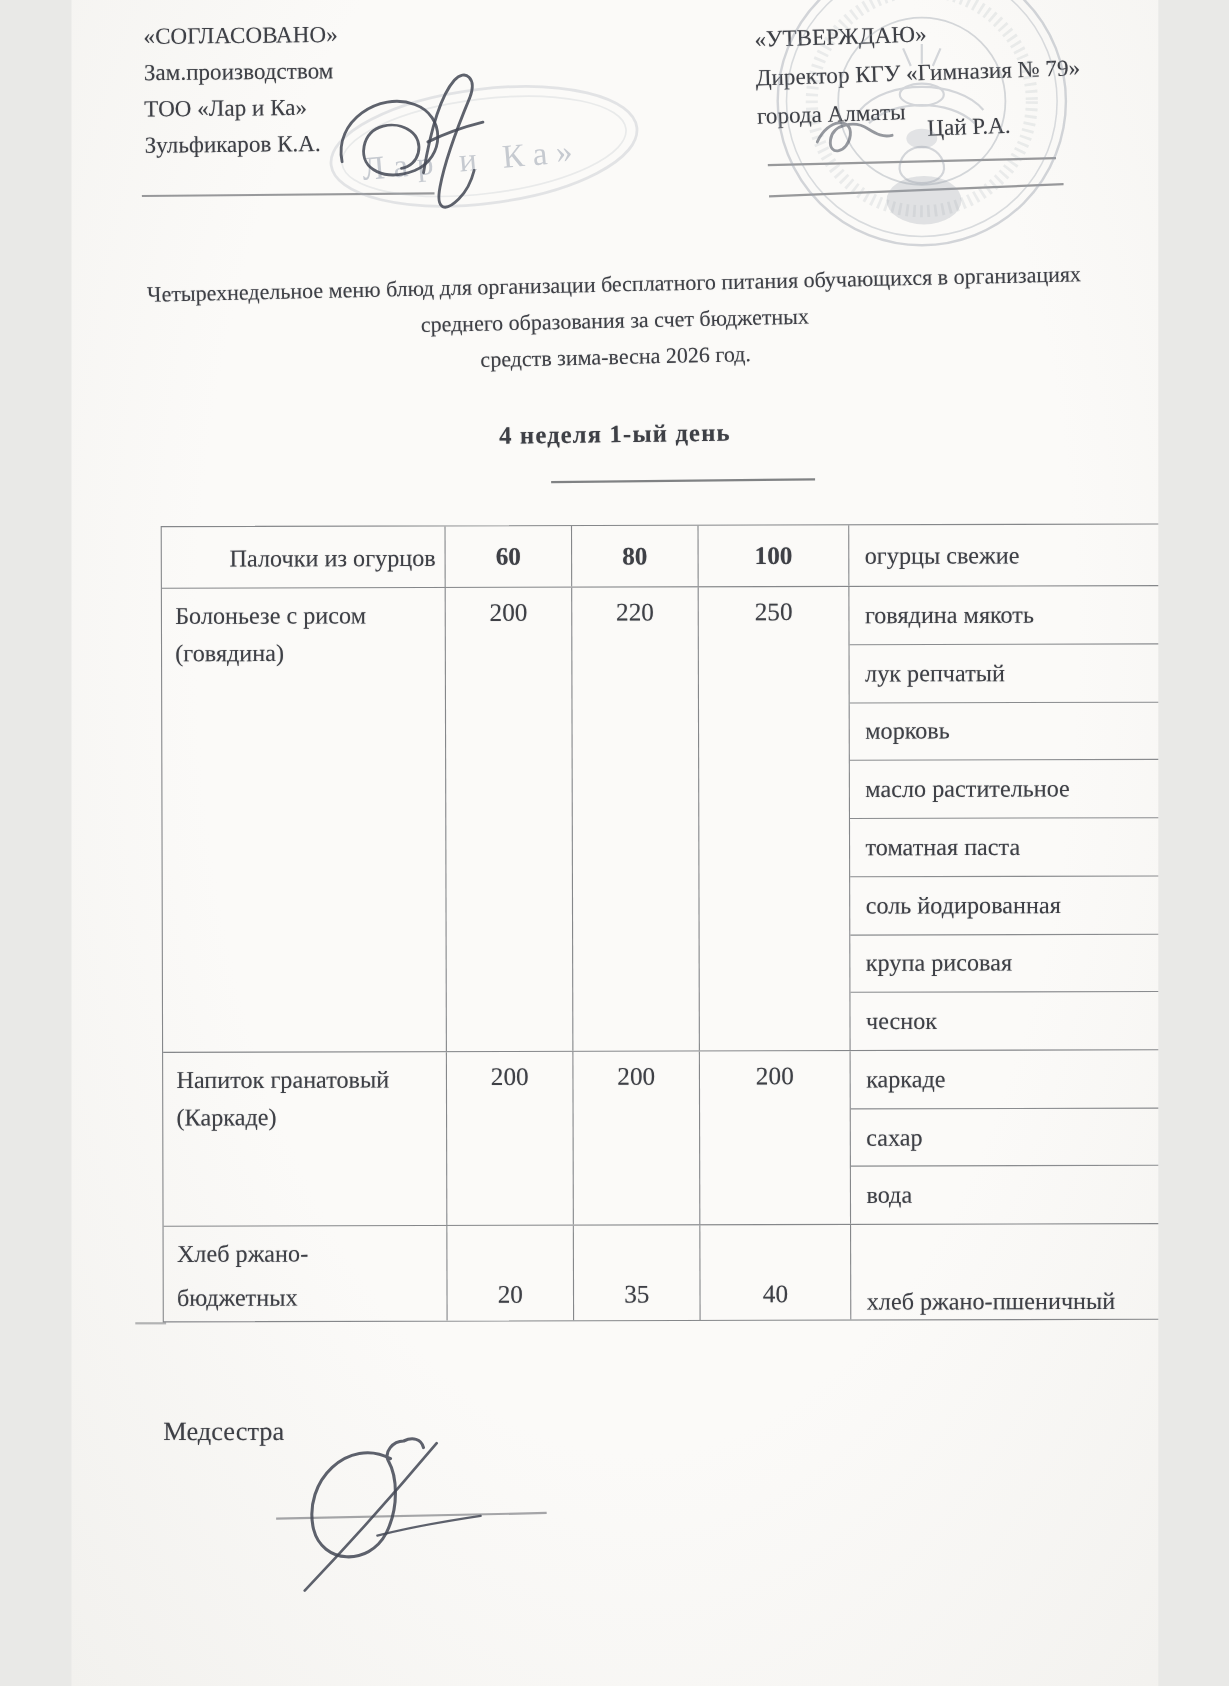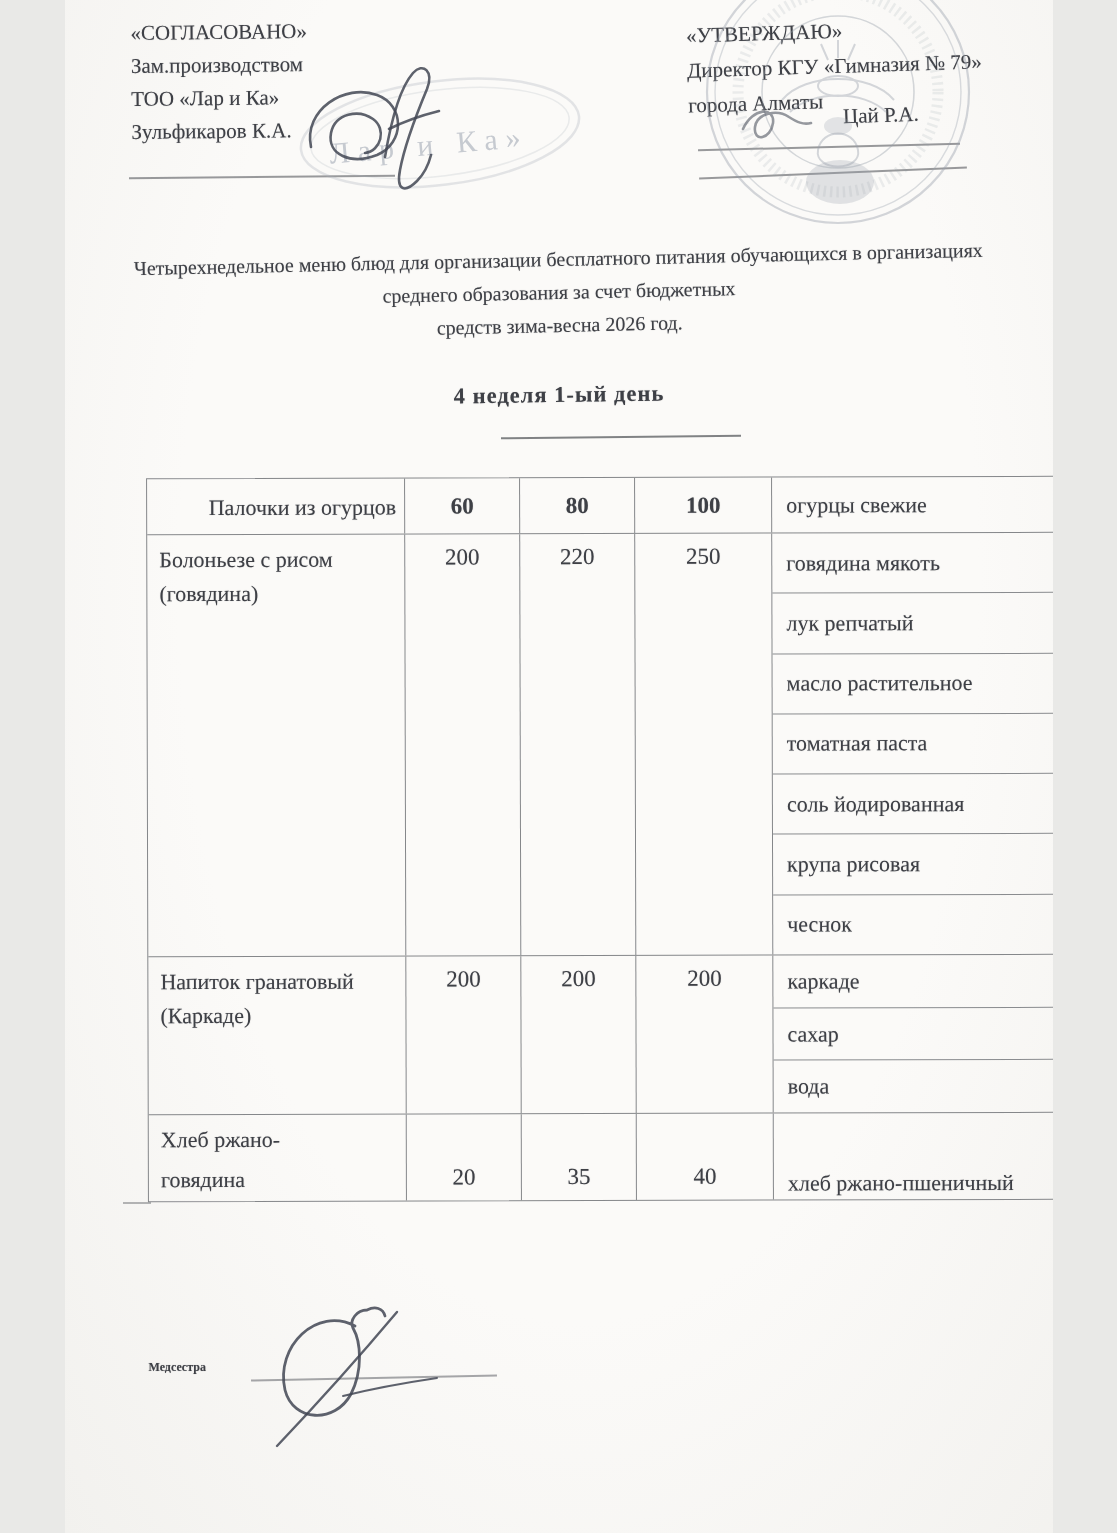--- a/index.html
+++ b/index.html
@@ -49,21 +49,21 @@
   .row-2{height:158px;}
   .row-3{height:86px;}
   .row-0 .c-dish{padding-top:12px;text-align:right;}
   .row-0 .c-num{align-items:center;padding-top:0;font-weight:bold;}
   .row-3 .c-dish{line-height:40px;padding-top:5px;}
   .row-3 .c-num{align-items:flex-end;padding-top:0;padding-bottom:10px;}
   .row-3 .sub{align-items:flex-end;padding-bottom:3px;}
   .table-overhang{left:58px;top:1202px;width:28px;height:2px;opacity:.5;}
 
   
-  .nurse-label{position:absolute;left:84px;top:1360px;font-size:12px;font-weight:bold;}
+  .nurse-label{position:absolute;left:84px;top:1289px;font-size:24px;}
   .nurse-rule{left:186px;top:1377px;width:246px;height:1.6px;background:#808286;transform:rotate(-1.2deg);}
 
   
   .page-edge{
     position:absolute;left:1106px;top:0;width:2px;height:540px;
     background:linear-gradient(to bottom,#c6c6c3 0%,#cecec b 60%,rgba(206,206,203,0) 100%);
     background:linear-gradient(to bottom,#c6c6c3 0%,#cfcfcc 65%,rgba(207,207,204,0) 100%);
   }
   svg{position:absolute;overflow:visible;}
   .sig-stroke{fill:none;stroke:#424754;stroke-width:2.6;stroke-linecap:round;opacity:.85;}
@@ -147,20 +147,21 @@
       </div>
       <div class="t-row row-1">
         <div class="c c-dish txt">Болоньезе с рисом
 (говядина)</div>
         <div class="c c-num txt">200</div>
         <div class="c c-num txt">220</div>
         <div class="c c-num txt c-num3">250</div>
         <div class="c-ingr">
           <div class="sub txt">говядина мякоть</div>
           <div class="sub txt">лук репчатый</div>
+          <div class="sub txt">морковь</div>
           <div class="sub txt">масло растительное</div>
           <div class="sub txt">томатная паста</div>
           <div class="sub txt">соль йодированная</div>
           <div class="sub txt">крупа рисовая</div>
           <div class="sub txt">чеснок</div>
         </div>
       </div>
       <div class="t-row row-2">
         <div class="c c-dish txt">Напиток гранатовый
 (Каркаде)</div>
@@ -168,21 +169,21 @@
         <div class="c c-num txt">200</div>
         <div class="c c-num txt c-num3">200</div>
         <div class="c-ingr">
           <div class="sub txt">каркаде</div>
           <div class="sub txt">сахар</div>
           <div class="sub txt">вода</div>
         </div>
       </div>
       <div class="t-row row-3">
         <div class="c c-dish txt">Хлеб ржано-
-говядина</div>
+бюджетных</div>
         <div class="c c-num txt">20</div>
         <div class="c c-num txt">35</div>
         <div class="c c-num txt c-num3">40</div>
         <div class="c-ingr">
           <div class="sub txt">хлеб ржано-пшеничный</div>
         </div>
       </div>
     </div>
   <div class="rule table-overhang"></div>
 

